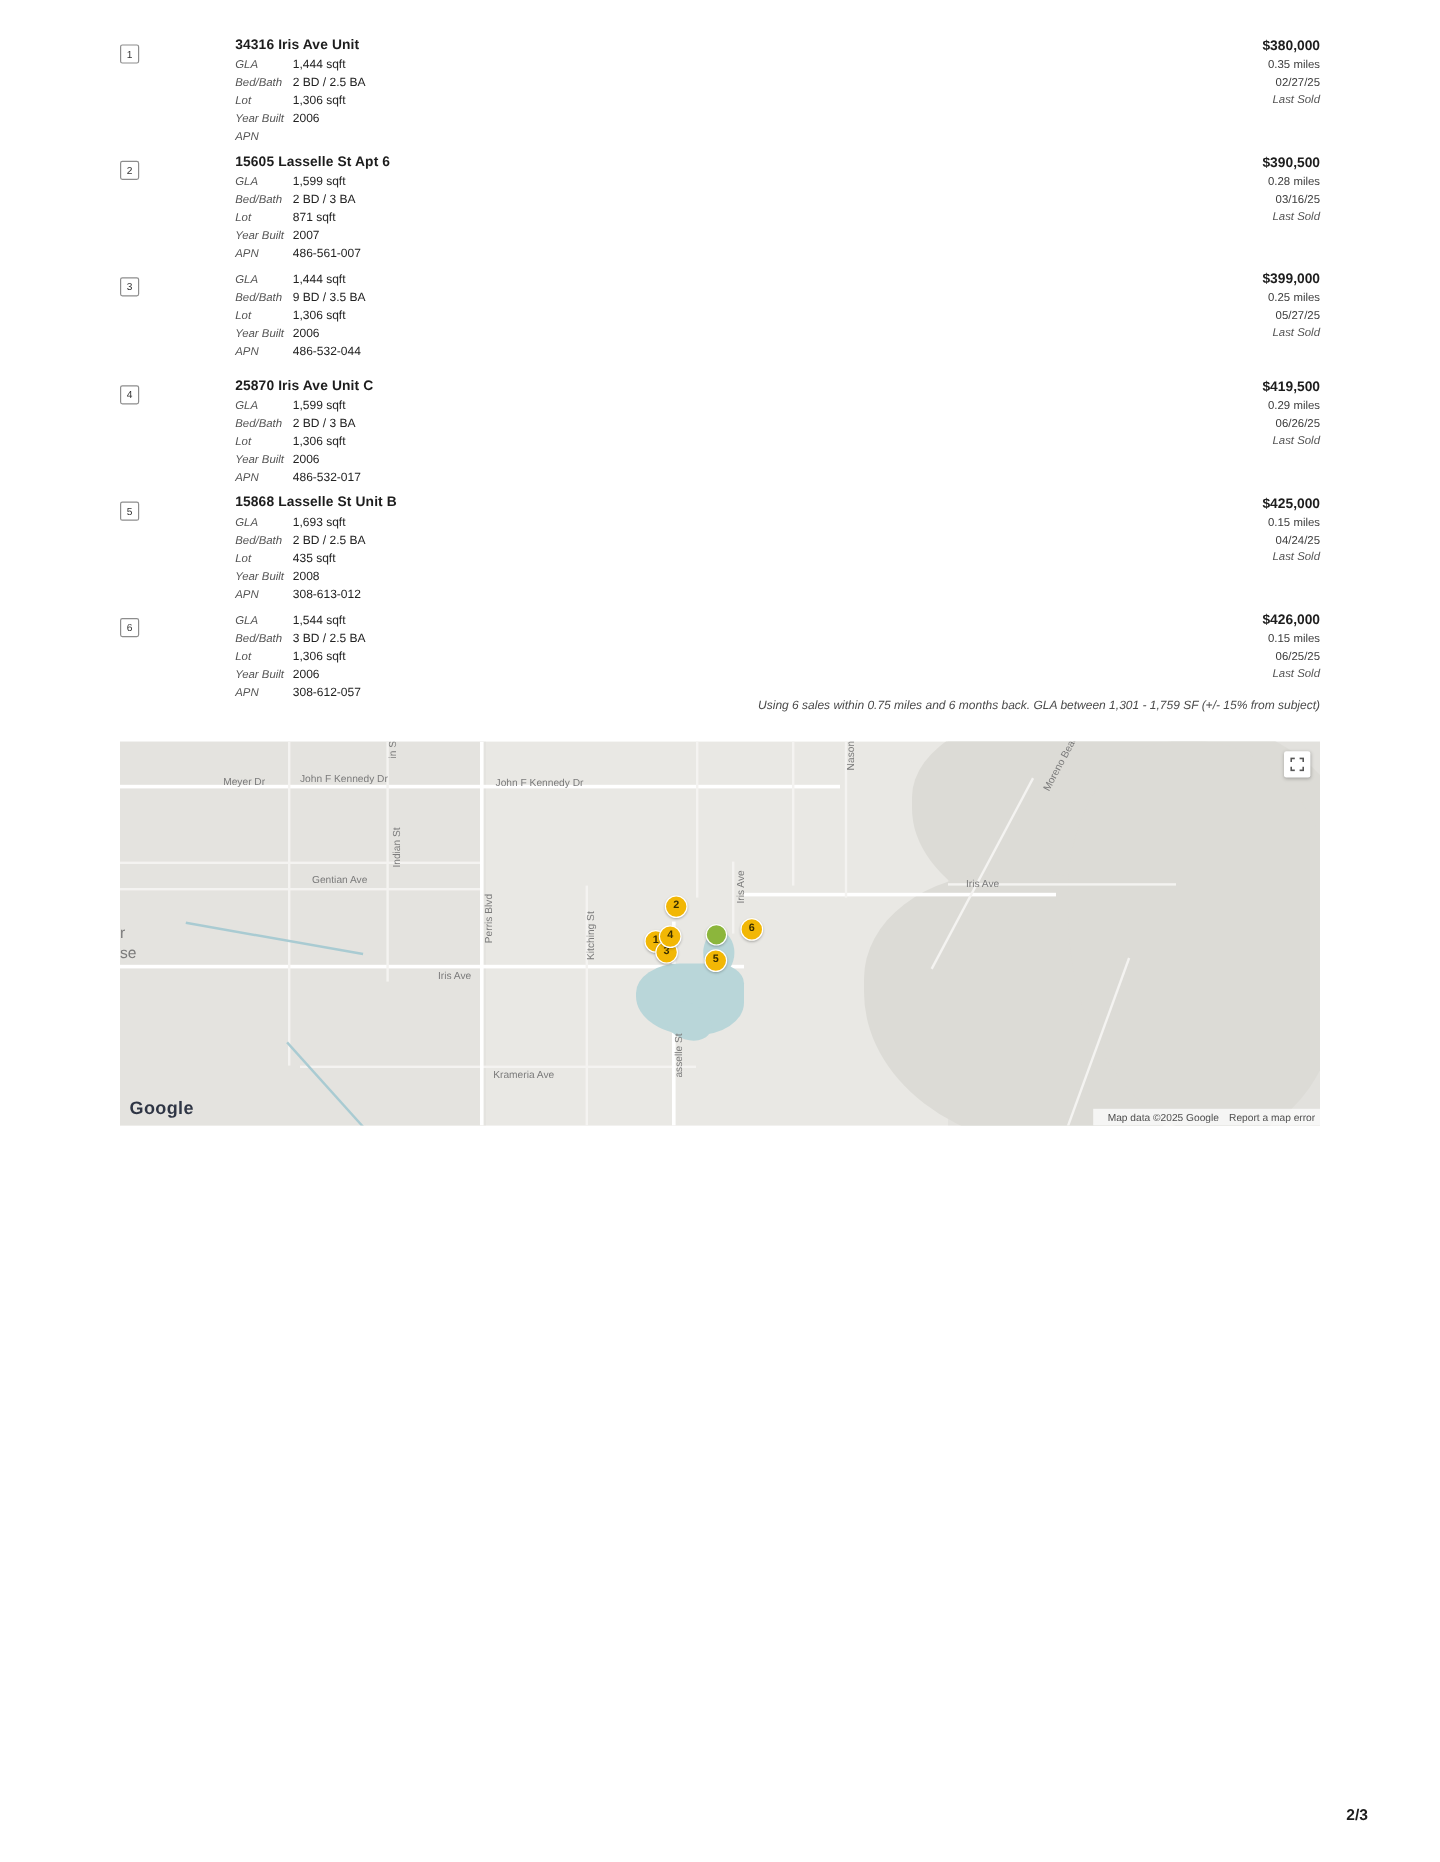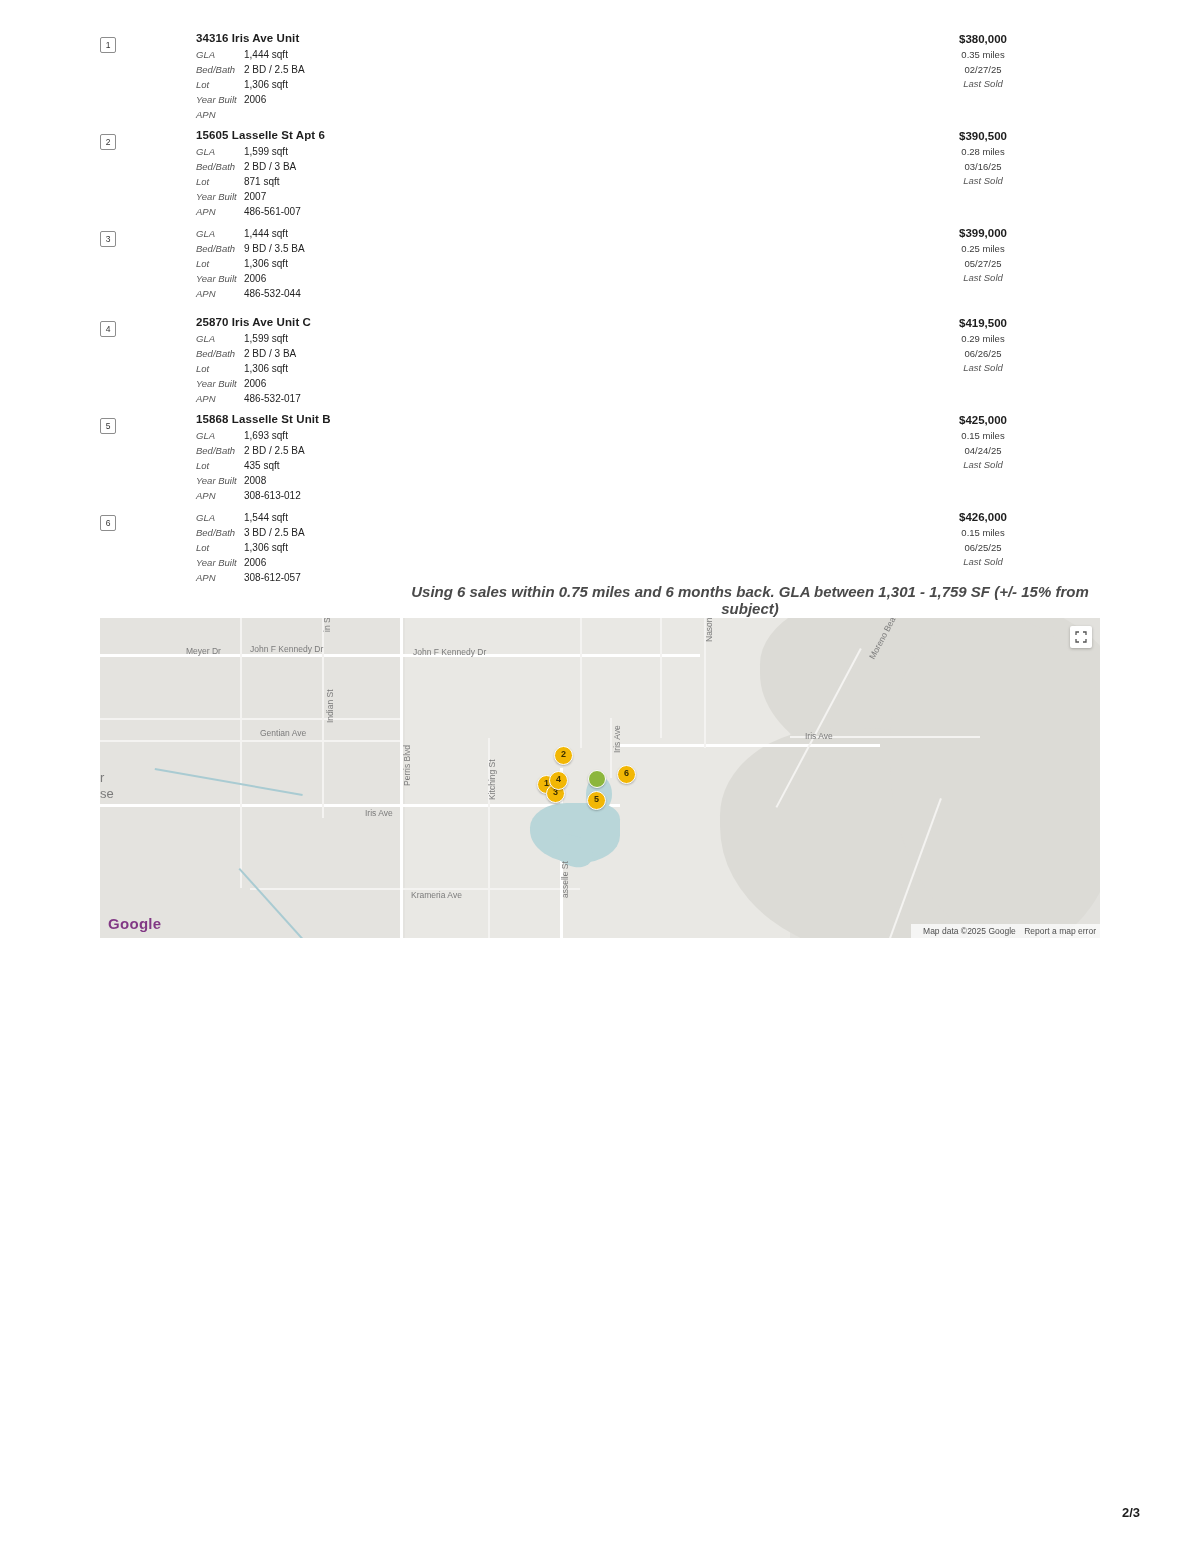--- a/index.html
+++ b/index.html
@@ -72,23 +72,23 @@
     color: #555;
     flex: 0 0 48px;
   }
   .attr-val {
     color: #222;
     font-size: 10px;
   }
 
   .comp-right {
     position: absolute;
-    right: 17px;
+    right: 0;
     top: 0;
-    text-align: center;
+    text-align: right;
     width: 200px;
   }
   .price {
     font-size: 11.5px;
     font-weight: bold;
     color: #1d1d1d;
     line-height: 14px;
     margin-bottom: 2px;
   }
   .meta {
@@ -100,25 +100,24 @@
     font-style: italic;
     color: #555;
   }
 
   
   .footnote {
     position: absolute;
     right: 100px;
     top: 583px;
     width: 700px;
-    text-align: center;
-    font-size: 15px;
+    text-align: right;
+    font-size: 10px;
     font-style: italic;
     color: #4a4a4a;
-    font-weight: bold;
   }
 
   
   .map {
     position: absolute;
     left: 100px;
     top: 618px;
     width: 1000px;
     height: 320px;
     background: #e9e8e4;
@@ -215,21 +214,21 @@
     padding: 2px 4px 2px 6px;
     white-space: nowrap;
   }
   .map-attrib span { margin-left: 6px; text-align: right; }
   .google-logo {
     position: absolute;
     left: 8px;
     bottom: 6px;
     font-size: 15px;
     font-weight: bold;
-    color: #701a75;
+    color: #0f172a;
     letter-spacing: .3px;
     font-family: "Liberation Sans", sans-serif;
     opacity: .85;
   }
 
   
   .page-num {
     position: absolute;
     right: 60px;
     bottom: 32px;

